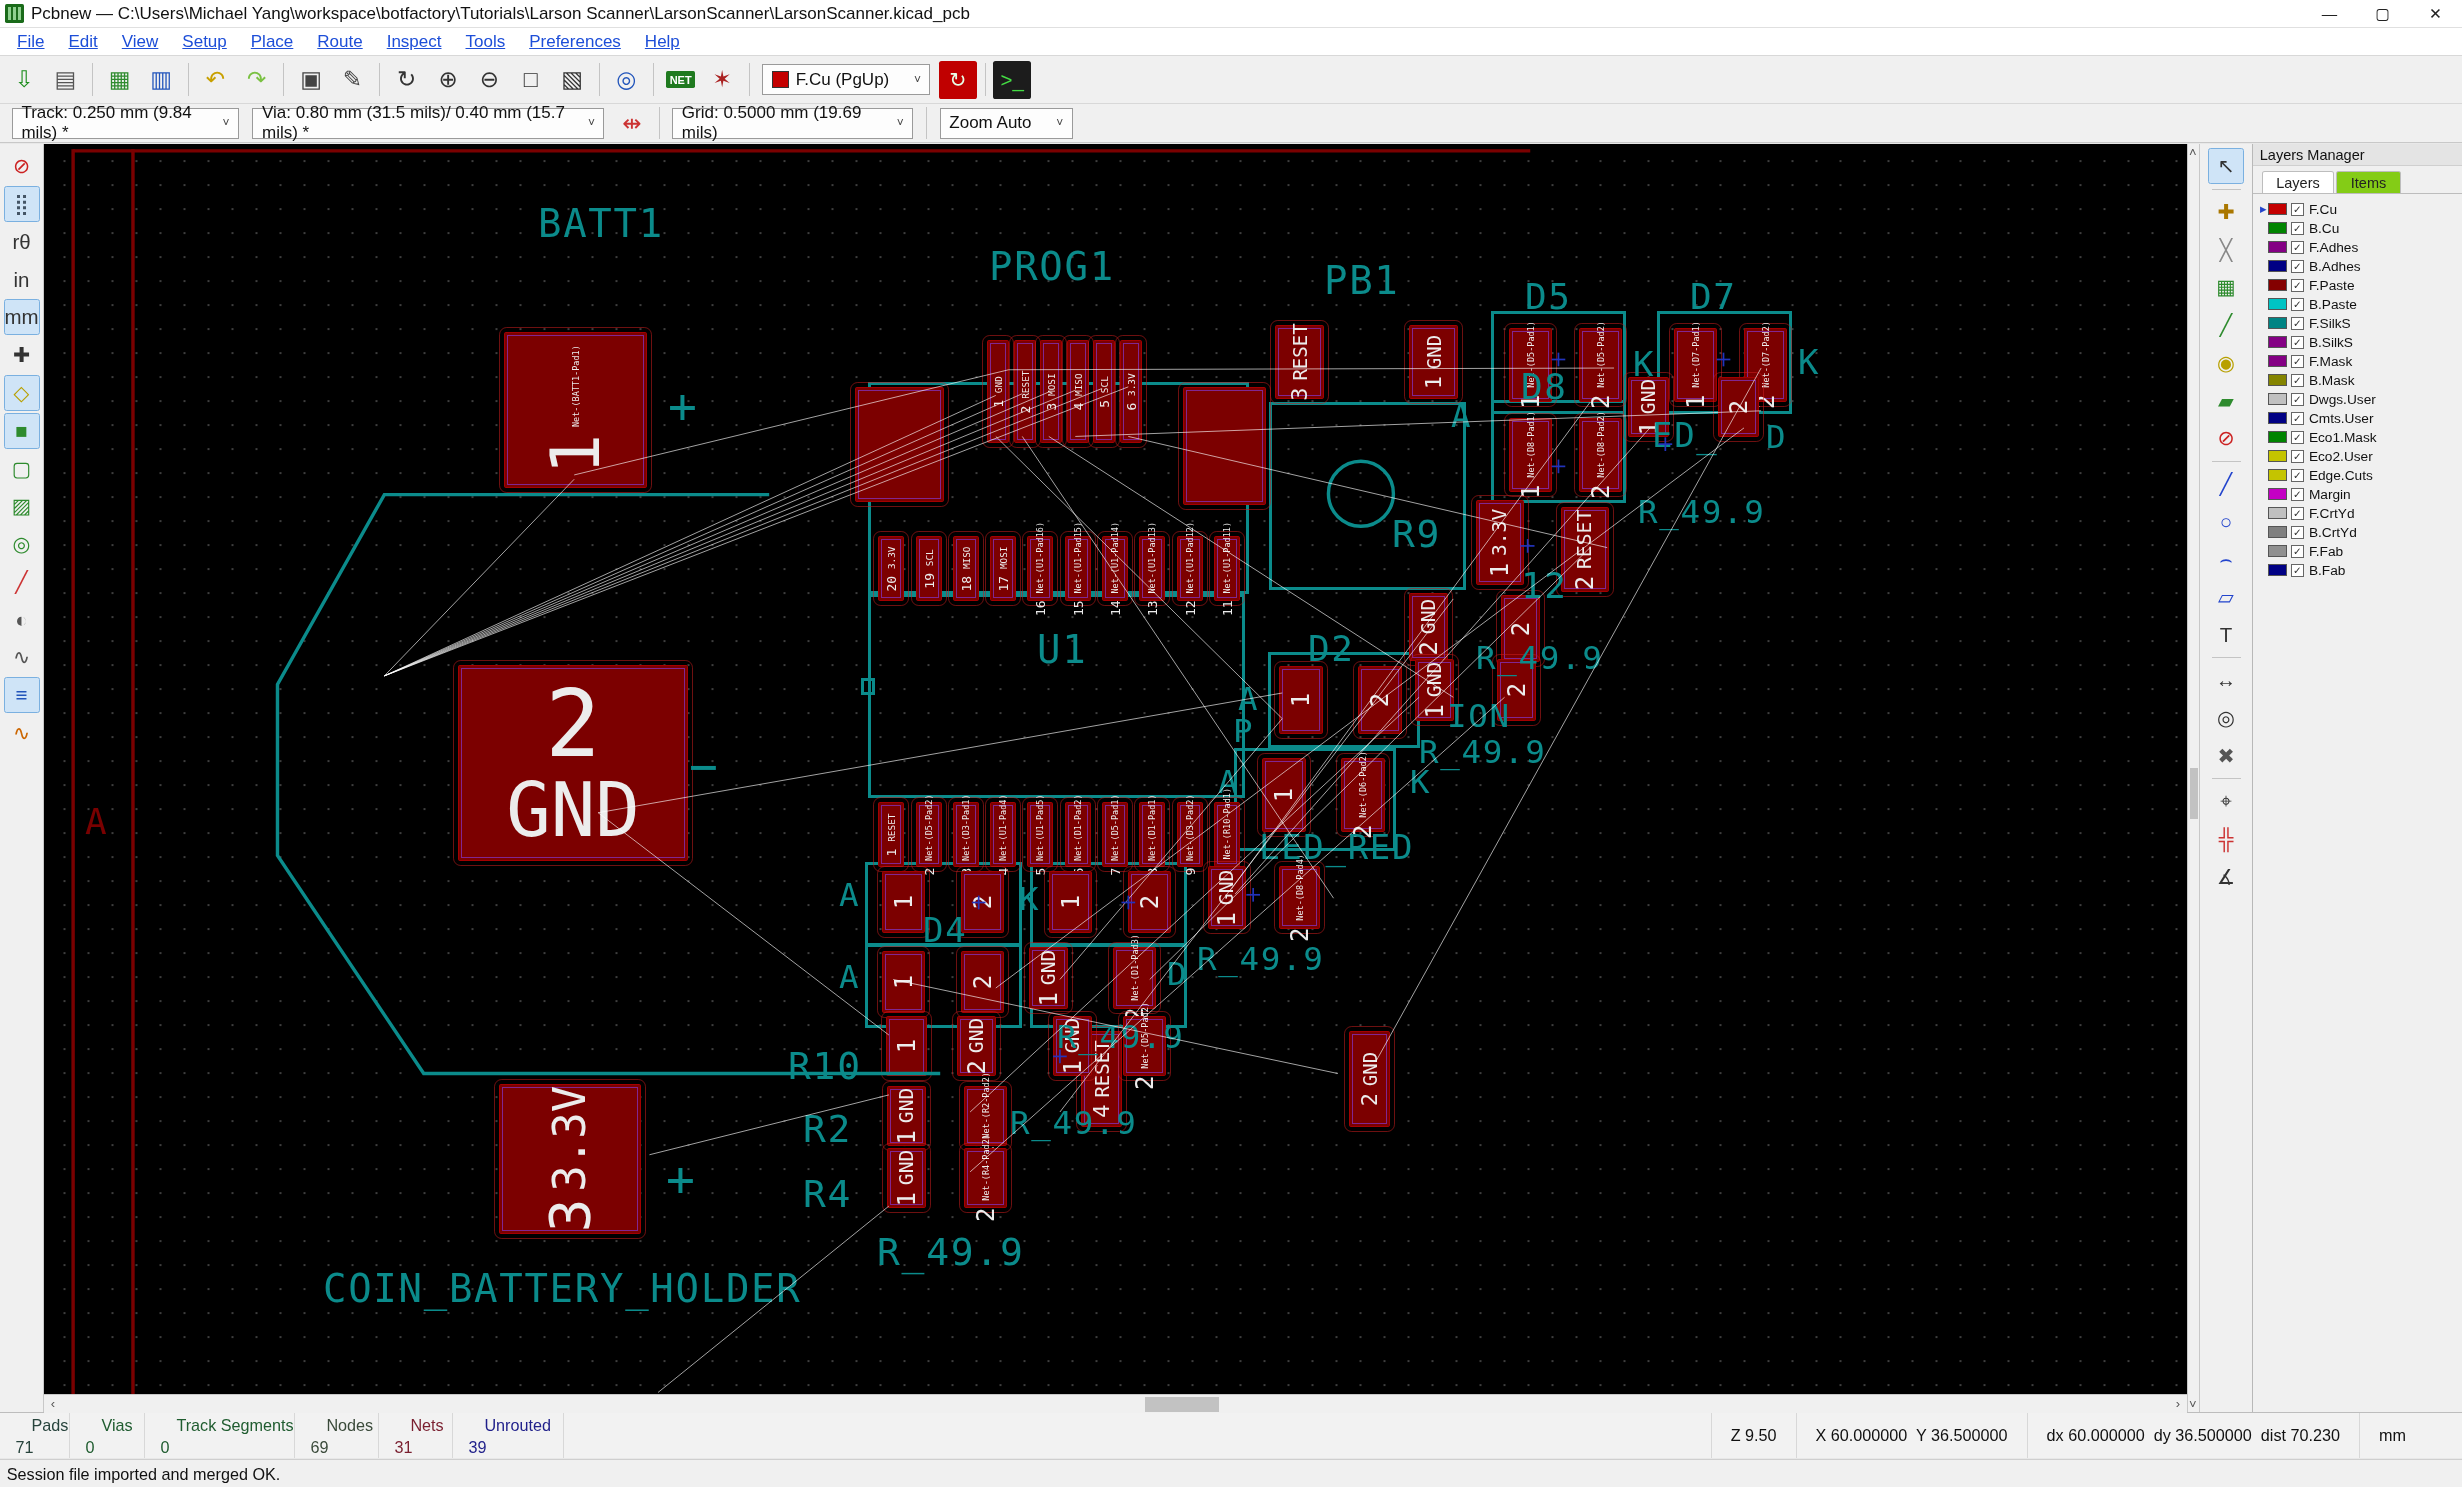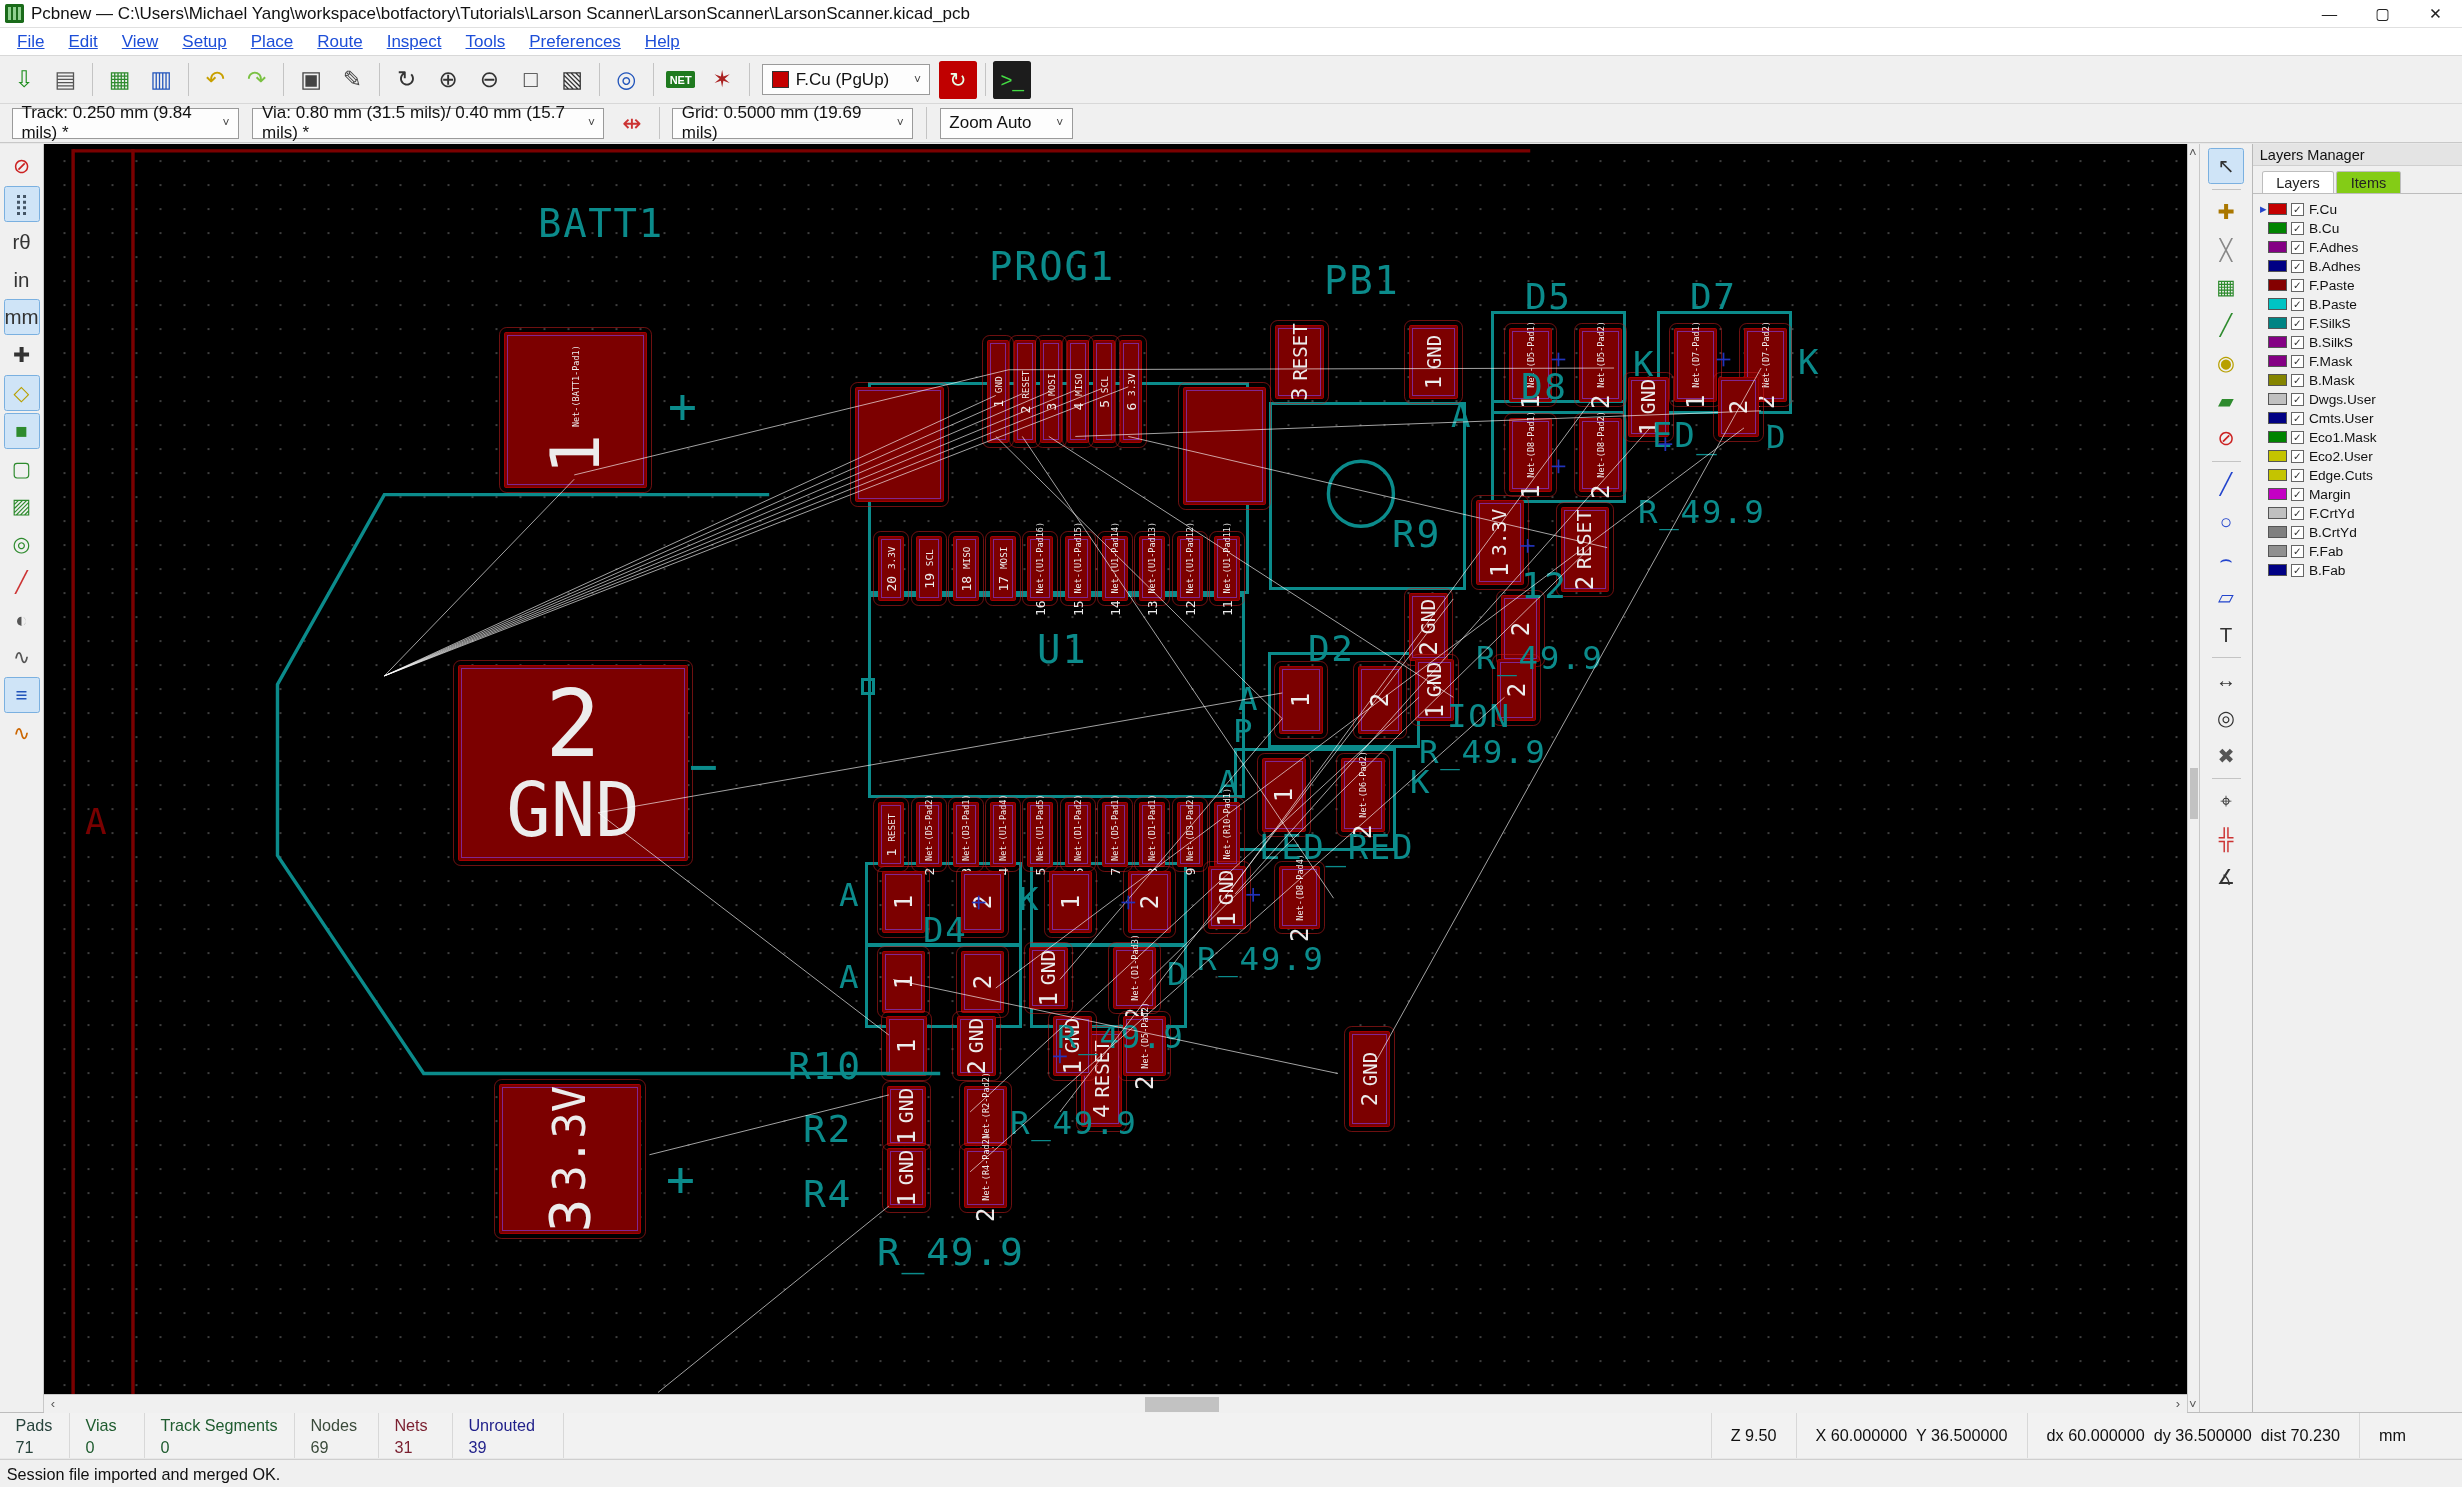--- a/index.html
+++ b/index.html
@@ -86,21 +86,21 @@
     border-top:0.9px solid #c8c8c8; z-index:6; }
   #hthumb { position:absolute; left:1101px; top:1.7px; width:74px; height:15.4px; background:#c2c2c2; }
   .scroll-arrow { position:absolute; font-size:13px; color:#555; top:0.9px; }
   #vscroll { position:absolute; left:2187px; top:144px; width:12px; height:1269px; background:#f0f0f0;
     border-left:0.9px solid #c8c8c8; }
   #vthumb { position:absolute; left:1.7px; top:624px; width:8.5px; height:51px; background:#c2c2c2; }
   
   #statusbar { position:absolute; left:0; top:1412px; width:2462px; height:46px; background:#f2f2f2;
     border-top:0.9px solid #bdbdbd; display:flex; }
   .sfield { padding:3.4px 0 0 15.4px; border-right:0.9px solid #d8d8d8; }
-  .sfield .lab { font-size:16.2px; }
+  .sfield .lab { font-size:16.2px;margin-left:16px; }
   .sfield .val { font-size:16.2px; margin-top:2.6px; }
   #status-right { margin-left:auto; display:flex; }
   .rfield { font-size:16.2px; color:#111; padding:13px 19px 0 19px; border-left:0.9px solid #d8d8d8; white-space:pre; }
   #bottombar { position:absolute; left:0; top:1459px; width:2462px; height:29px; background:#f0f0f0;
     border-top:0.9px solid #cfcfcf; font-size:16.2px; color:#111; padding:5.1px 0 0 6.8px; }
 </style>
 </head>
 <body>
 
 <div id="titlebar">
@@ -705,20 +705,21 @@
     <div class="silk" style="left: 879px; top: 769px; font-size: 34px;">D4</div>
     <div class="silk" style="left: 1153px; top: 799px; font-size: 32.5px;">R_49.9</div>
     <div class="silk" style="left: 795px; top: 817px; font-size: 32.5px;">A</div>
     <div class="silk" style="left: 1123px; top: 814px; font-size: 32.5px;">D</div>
     <div class="silk" style="left: 744px; top: 903px; font-size: 38px;">R10</div>
     <div class="silk" style="left: 1013px; top: 877px; font-size: 32.5px;">R_49.9</div>
     <div class="silk" style="left: 759px; top: 966px; font-size: 38px;">R2</div>
     <div class="silk" style="left: 966px; top: 963px; font-size: 32.5px;">R_49.9</div>
     <div class="silk" style="left: 759px; top: 1031px; font-size: 38px;">R4</div>
     <div class="silk" style="left: 833px; top: 1089px; font-size: 38px;">R_49.9</div>
+    <div class="silk" style="left: 279px; top: 1125px; font-size: 39px;">COIN_BATTERY_HOLDER</div>
     <div class="silk" style="left: 41px; top: 660px; font-size: 36px; color: rgb(122, 0, 0);">A</div>
     <div class="silk" style="left: 624px; top: 238px; font-size: 48px;">+</div>
     <div class="silk" style="left: 645px; top: 598px; font-size: 48px;">−</div>
     <div class="silk" style="left: 622px; top: 1011px; font-size: 48px;">+</div>
   </div>
 <div id="vscroll">
   <div class="scroll-arrow" style="left:0.9px">˄</div>
   <div class="scroll-arrow" style="left:0.9px; top:auto; bottom:0.9px">˅</div>
   <div id="vthumb"></div>
 </div>

